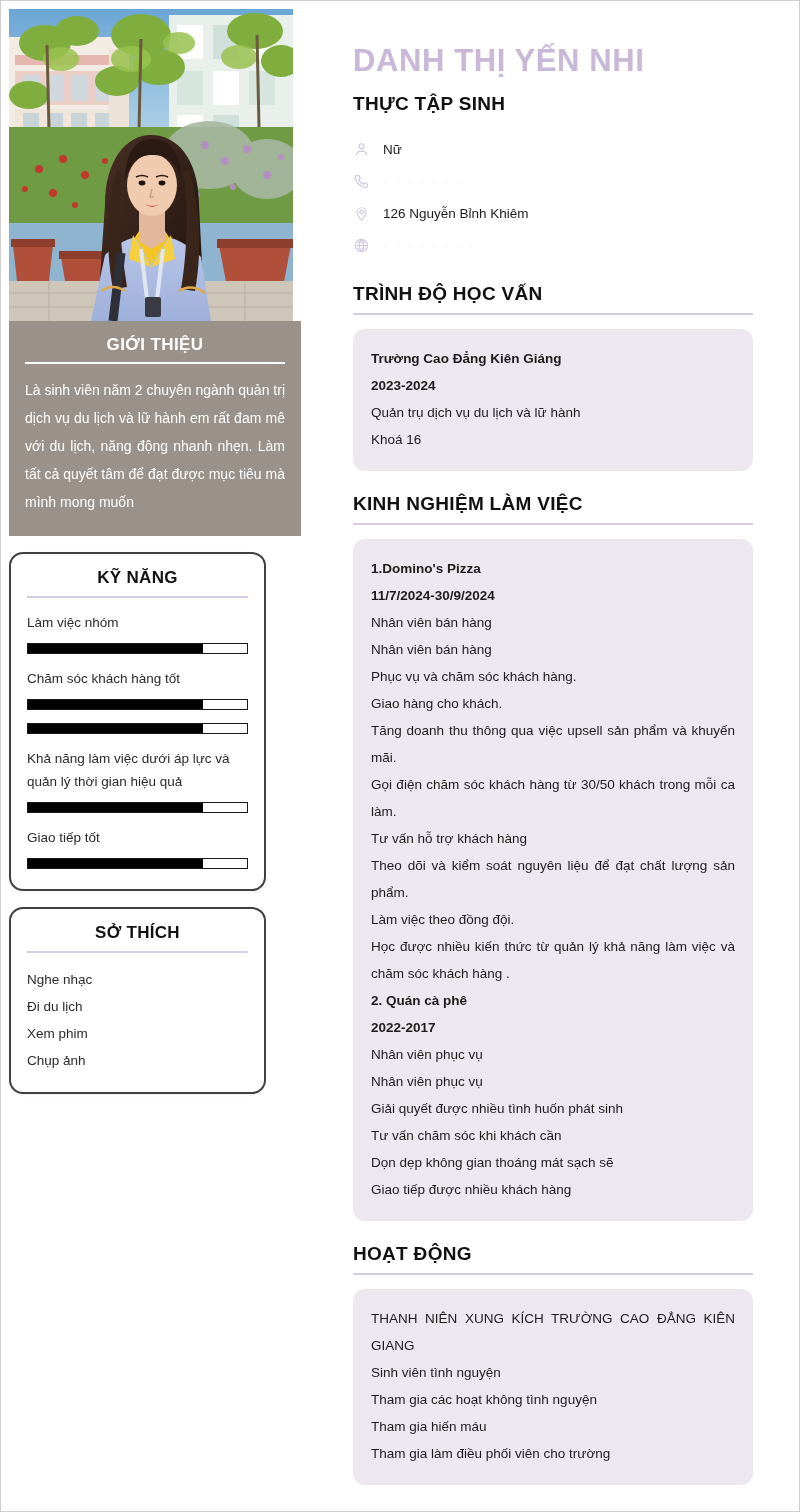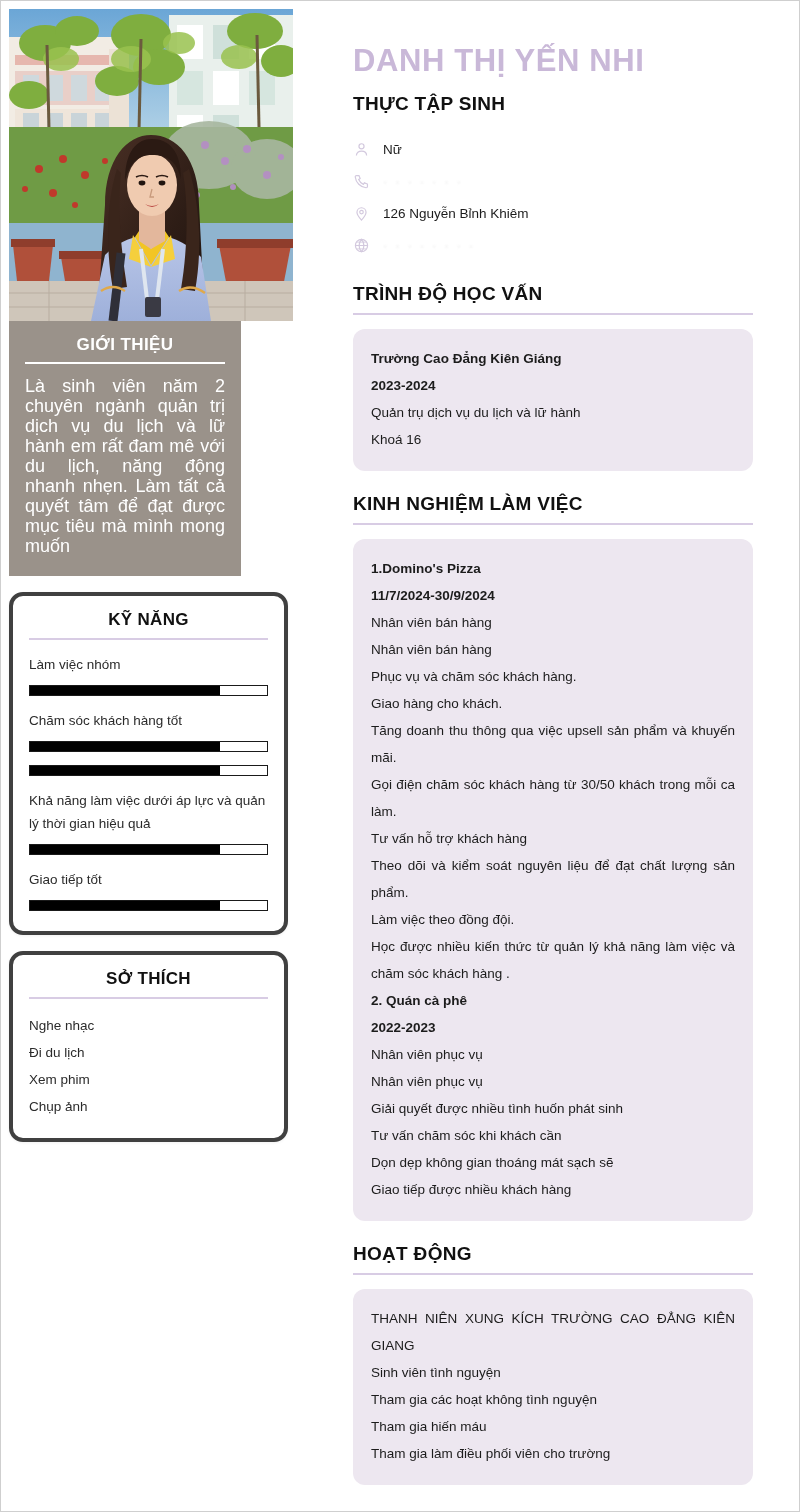--- a/index.html
+++ b/index.html
@@ -34,51 +34,51 @@
     position: relative;
     width: 284px;
     height: 312px;
     overflow: hidden;
     background: #8fb4cf;
   }
   .photo svg { display: block; width: 284px; height: 312px; }
 
   
   .intro-card {
-    width: 232px;
+    width: 292px;
     background: #9a928a;
     padding: 14px 16px 20px 16px;
   }
   .intro-title {
     color: #ffffff;
     font-size: 17px;
     font-weight: bold;
     text-align: center;
     letter-spacing: .4px;
     padding-bottom: 7px;
   }
   .intro-rule {
     height: 2px;
     background: #ffffff;
     margin: 0 0 12px 0;
   }
   .intro-text {
     color: #ffffff;
-    font-size: 18px;
-    line-height: 20px;
+    font-size: 14px;
+    line-height: 28px;
     text-align: justify;
     text-justify: inter-word;
   }
 
   
   .side-card {
-    width: 279px;
+    width: 257px;
     margin-top: 16px;
     background: #ffffff;
-    border: 4px solid #404040;
+    border: 2px solid #404040;
     border-radius: 14px;
     padding: 14px 16px 18px 16px;
     box-shadow: 0 1px 3px rgba(0,0,0,.06);
   }
   .side-card-title {
     font-size: 17px;
     font-weight: bold;
     color: #111111;
     text-align: center;
     letter-spacing: .3px;
@@ -477,21 +477,21 @@
           <div class="panel-line">Nhân viên bán hàng</div>
           <div class="panel-line">Phục vụ và chăm sóc khách hàng.</div>
           <div class="panel-line">Giao hàng cho khách.</div>
           <div class="panel-line">Tăng doanh thu thông qua việc upsell sản phẩm và khuyến mãi.</div>
           <div class="panel-line">Gọi điện chăm sóc khách hàng từ 30/50 khách trong mỗi ca làm.</div>
           <div class="panel-line">Tư vấn hỗ trợ khách hàng</div>
           <div class="panel-line">Theo dõi và kiểm soát nguyên liệu để đạt chất lượng sản phẩm.</div>
           <div class="panel-line">Làm việc theo đồng đội.</div>
           <div class="panel-line">Học được nhiều kiến thức từ quản lý khả năng làm việc và chăm sóc khách hàng .</div>
           <div class="panel-line bold">2. Quán cà phê</div>
-          <div class="panel-line bold">2022-2023</div>
+          <div class="panel-line bold">2022-2017</div>
           <div class="panel-line">Nhân viên phục vụ</div>
           <div class="panel-line">Nhân viên phục vụ</div>
           <div class="panel-line">Giải quyết được nhiều tình huốn phát sinh</div>
           <div class="panel-line">Tư vấn chăm sóc khi khách cần</div>
           <div class="panel-line">Dọn dẹp không gian thoáng mát sạch sẽ</div>
           <div class="panel-line">Giao tiếp được nhiều khách hàng</div>
         </div>
     </div>
 
     <div class="section">

